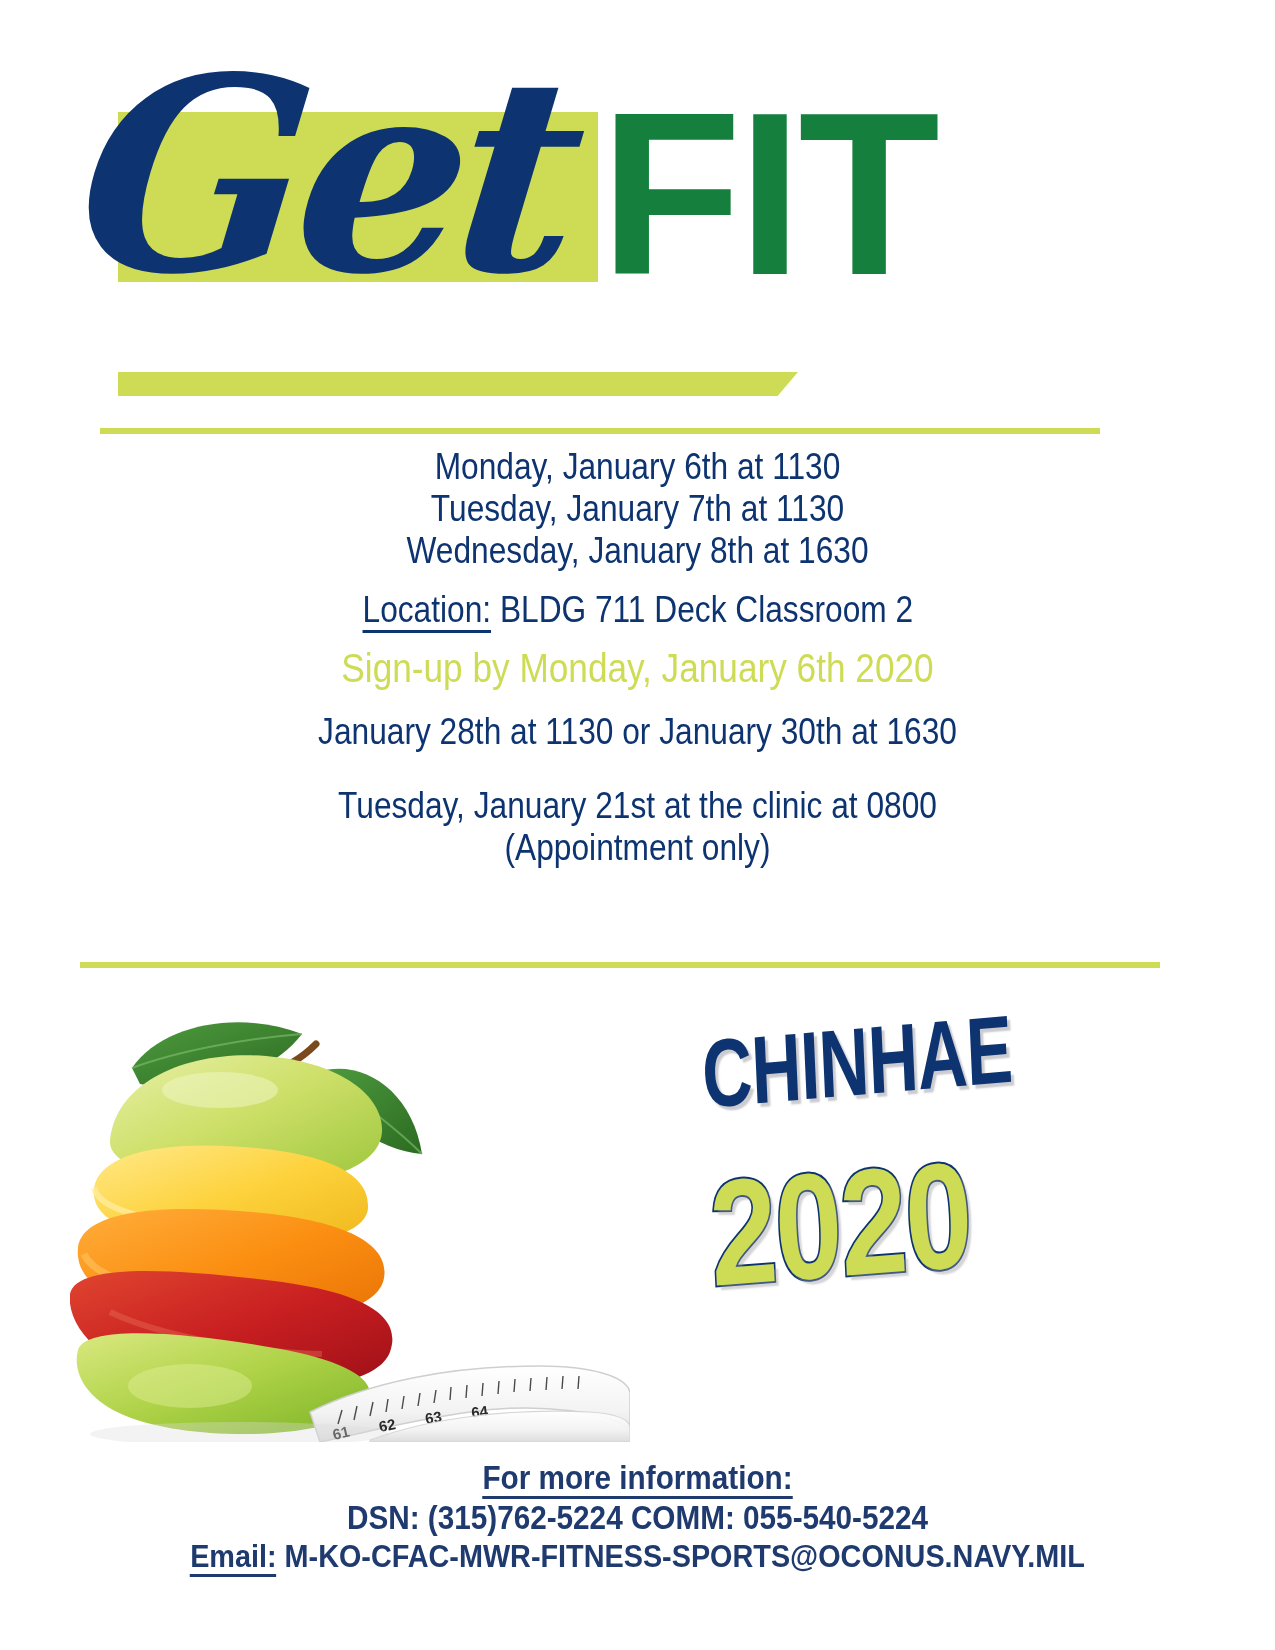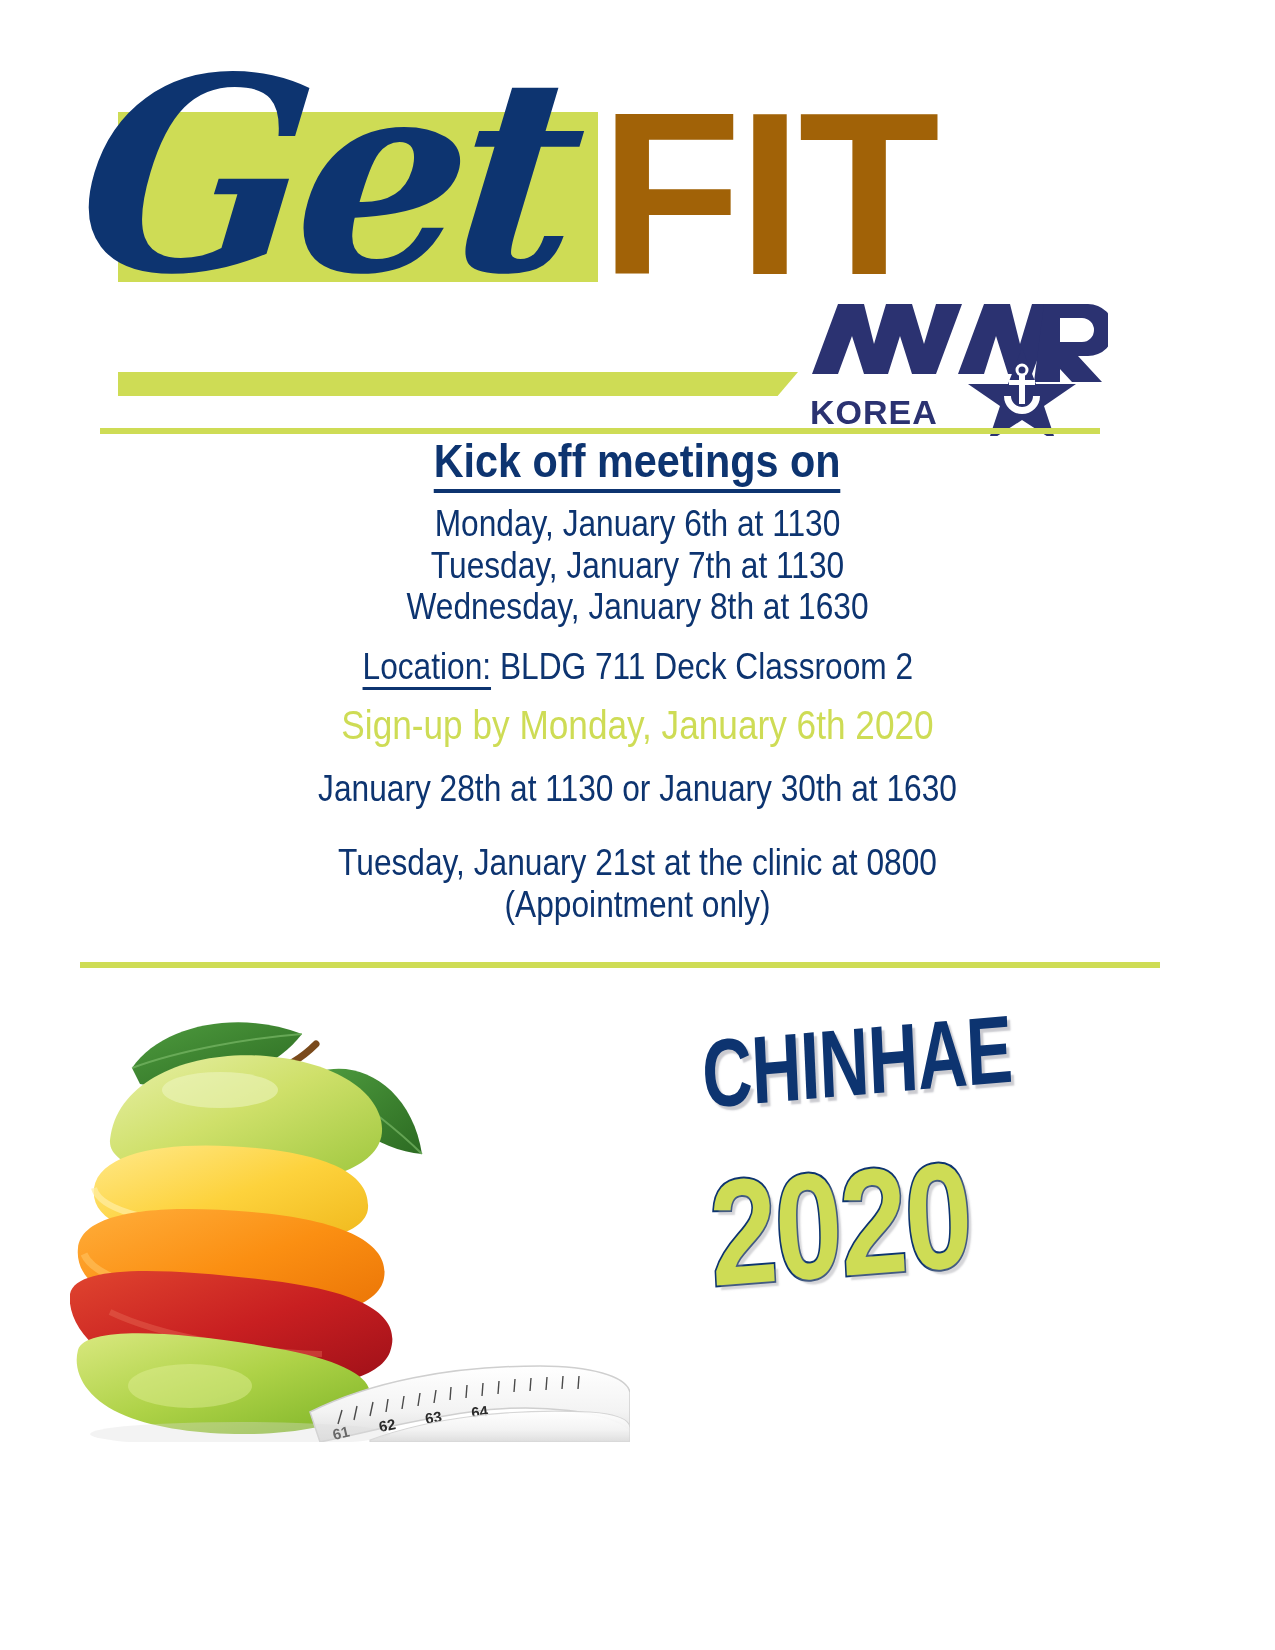--- a/index.html
+++ b/index.html
@@ -29,21 +29,21 @@
     color:#0d3470;
     letter-spacing:-12px;
     transform:skewX(-6deg);
   }
   .fit-word{
     position:absolute;left:600px;top:78px;
     font-family:"Liberation Sans", sans-serif;
     font-weight:bold;
     font-size:232px;
     line-height:1;
-    color:#a16207;
+    color:#15803d;
     letter-spacing:-4px;
   }
   .green-underbar{
     position:absolute;left:118px;top:372px;width:680px;height:24px;
     background:#cedc55;
     clip-path:polygon(0 0,100% 0,97% 100%,0 100%);
   }
 
   
   .mwr{position:absolute;left:808px;top:296px;width:300px;height:140px;}
@@ -147,50 +147,26 @@
 <body>
 
 <div class="page">
 
   <div class="logo-block">
     <div class="green-box"></div>
     <div class="get-script">Get</div>
     <div class="fit-word">FIT</div>
     <div class="green-underbar"></div>
 
-    <div class="mwr">
-      <svg width="300" height="140" viewBox="0 0 300 140">
-
-        <g fill="#2b3271">
-          <polygon points="4,78 30,8 56,8 66,48 78,8 104,8 116,48 128,8 154,8 128,78 104,78 92,40 80,78 56,78 44,40 30,78"></polygon>
-          <polygon points="150,78 176,8 202,8 212,48 224,8 250,8 224,78 200,78 188,40 176,78"></polygon>
-          <path d="M236,8 h44 a26,26 0 0 1 0,52 h-10 l24,26 h-30 l-24,-26 v-14 h34 a12,12 0 0 0 0,-24 h-22 v64 h-26 z"></path>
-        </g>
-
-        <g>
-          <polygon fill="#2b3271" points="214,52 228,88 268,88 236,110 248,146 214,124 180,146 192,110 160,88 200,88"></polygon>
-        </g>
-
-        <g fill="#ffffff">
-          <circle cx="214" cy="74" r="5" fill="none" stroke="#ffffff" stroke-width="3"></circle>
-          <rect x="211" y="78" width="6" height="30"></rect>
-          <rect x="201" y="84" width="26" height="5"></rect>
-          <path d="M196,100 a18,18 0 0 0 36,0 h-7 a11,11 0 0 1 -22,0 z"></path>
-        </g>
-
-        <text x="2" y="128" font-family="Liberation Sans, sans-serif" font-size="34" font-weight="bold" fill="#2b3271" letter-spacing="1">KOREA</text>
-      </svg>
-    </div>
   </div>
 
   <div class="rule-green rule-1"></div>
 
   <div class="body-text">
 
-    <div><span class="hdr hdr-lg">Kick off meetings on</span></div>
     <div class="sp-10"></div>
     <div class="sub">Monday, January 6th at 1130</div>
     <div class="sub">Tuesday, January 7th at 1130</div>
     <div class="sub">Wednesday, January 8th at 1630</div>
 
     <div class="sp-18"></div>
     <div class="sub sub-u"><span class="u">Location:</span><span> BLDG 711 Deck Classroom 2</span></div>
 
     <div class="sp-14"></div>
     <div class="green-line">Sign-up by Monday, January 6th 2020</div>
@@ -299,14 +275,19 @@
       </g>
       <ellipse cx="170" cy="462" rx="150" ry="12" fill="#dddddd" opacity="0.35"></ellipse>
     </svg>
   </div>
 
   <div class="chinhae-art">
     <div class="chinhae-word">CHINHAE</div>
     <div class="year-word">2020</div>
   </div>
 
+  <div class="footer">
+    <div class="foot-line"><span class="u">For more information:</span></div>
+    <div class="foot-line">DSN: (315)762-5224 COMM: 055-540-5224</div>
+    <div class="foot-line small"><span class="u">Email:</span><span> M-KO-CFAC-MWR-FITNESS-SPORTS@OCONUS.NAVY.MIL</span></div>
+  </div>
 
 </div>
 
 </body></html>

